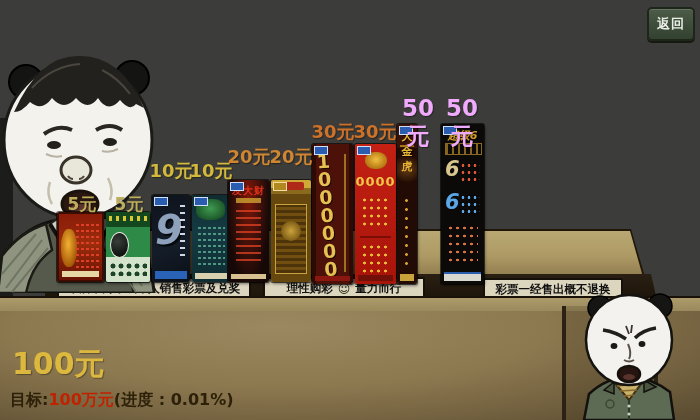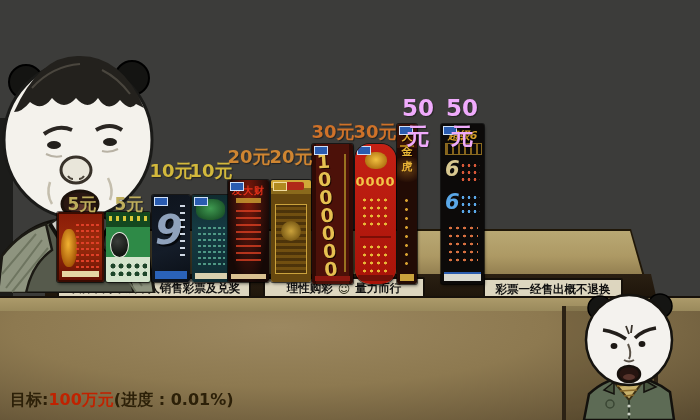--- a/index.html
+++ b/index.html
@@ -123,21 +123,21 @@
   .t7{left:312px;top:144px;width:41px;height:140px;
       background:linear-gradient(90deg,#2e0a05 0 4px,#4c1109 4px 37px,#2e0a05 37px);}
   .t7 .digits{position:absolute;left:5px;top:6px;height:130px;
       writing-mode:vertical-rl;text-orientation:upright;line-height:1;
       font-size:19px;font-weight:bold;color:#e6c050;letter-spacing:-4px;
       transform:rotate(-4deg);text-shadow:1px 1px 0 #1a0602;}
   .t7 .goldline{position:absolute;right:7px;top:10px;width:2px;height:118px;background:#9a7220;}
   .t7 .foot{background:#8a1810;height:5px;}
   
   .t8{left:355px;top:144px;width:41px;height:140px;
-      background:linear-gradient(180deg,#c42014,#a81409);border-radius:15px;}
+      background:linear-gradient(180deg,#c42014,#a81409);}
   .t8 .blob{position:absolute;left:50%;top:8px;width:22px;height:17px;margin-left:-11px;border-radius:45%;
       background:radial-gradient(ellipse at 50% 45%,#f0c040,#b07010 75%,rgba(0,0,0,0) 95%);}
   .t8 .zeros{position:absolute;left:0;right:0;top:30px;text-align:center;
       color:#f2c648;font-size:13px;font-weight:bold;letter-spacing:1px;}
   .t8 .rows1{position:absolute;left:6px;right:6px;top:52px;height:34px;
       background-image:radial-gradient(circle,#e8b838 1.3px,rgba(0,0,0,0) 1.7px);background-size:7px 8px;}
   .t8 .divider{position:absolute;left:5px;right:5px;top:92px;height:2px;background:#7a0e06;}
   .t8 .rows2{position:absolute;left:6px;right:6px;top:99px;height:30px;
       background-image:radial-gradient(circle,#e8b838 1.3px,rgba(0,0,0,0) 1.7px);background-size:7px 8px;}
   .t8 .foot{background:#701008;height:6px;}
@@ -196,20 +196,21 @@
     <ellipse cx="62" cy="97" rx="7" ry="4" fill="#23201c"></ellipse>
     <ellipse cx="118" cy="94" rx="7" ry="4" fill="#23201c"></ellipse>
     <path d="M54,106 q8,4 16,2 M110,103 q8,2 16,-2" stroke="#b8b2a4" stroke-width="2" fill="none"></path>
     <ellipse cx="84" cy="122" rx="15" ry="13" fill="#e9e6da" stroke="#38322a" stroke-width="3"></ellipse>
     <path d="M76,128 q2,3 5,3 M92,128 q-2,3 -5,3" stroke="#4a443a" stroke-width="2" fill="none"></path>
     <path d="M58,134 q-4,12 2,22 M116,130 q6,12 2,22" stroke="#c4bead" stroke-width="2.5" fill="none"></path>
     <ellipse cx="88" cy="156" rx="18" ry="13" fill="#2a1712" stroke="#1c120c" stroke-width="3"></ellipse>
     <ellipse cx="88" cy="161" rx="10" ry="5" fill="#5c352c"></ellipse>
   </svg>
 
+  <div class="back-btn">返回</div>
 
   <div class="shelf">
       <div class="inner"></div>
     </div>
   <div class="sign-strip"></div>
   <div class="sign sign-left">本店不向未成年人销售彩票及兑奖</div>
   <div class="sign sign-right">彩票一经售出概不退换</div>
   <div class="sign sign-mid">
     <span>理性购彩</span>
     <span class="smiley">☺</span>
@@ -299,20 +300,21 @@
   <span class="price pr50" style="left:395px;top:95px">50元</span>
   <span class="price pr50" style="left:439px;top:95px">50元</span>
 
   <div class="table-strip"></div>
   <div class="table-main"></div>
   <div class="wall-panel"></div>
   <div class="wall-line1"></div>
   <div class="wall-line2"></div>
 
   <div class="money-line">
+    <span class="val">100元</span>
   </div>
   <div class="goal-line">
     <span class="lbl">目标:</span><span class="val">100万元</span><span class="prog">(进度 : 0.01%)</span>
   </div>
 
   <svg class="player" viewBox="0 0 102 130">
     <circle cx="24" cy="18" r="12" fill="#151513" stroke="#000" stroke-width="1.5"></circle>
     <circle cx="84" cy="16" r="12" fill="#151513" stroke="#000" stroke-width="1.5"></circle>
     <path d="M8,130 L13,104 Q30,88 53,86 Q76,88 94,102 L98,130 Z" fill="#5d6b55" stroke="#13110d" stroke-width="2.5"></path>
     <path d="M38,92 L53,110 L68,90 Q60,86 52,86 Q44,88 38,92 Z" fill="#c9b26c" stroke="#3c2f14" stroke-width="2"></path>

